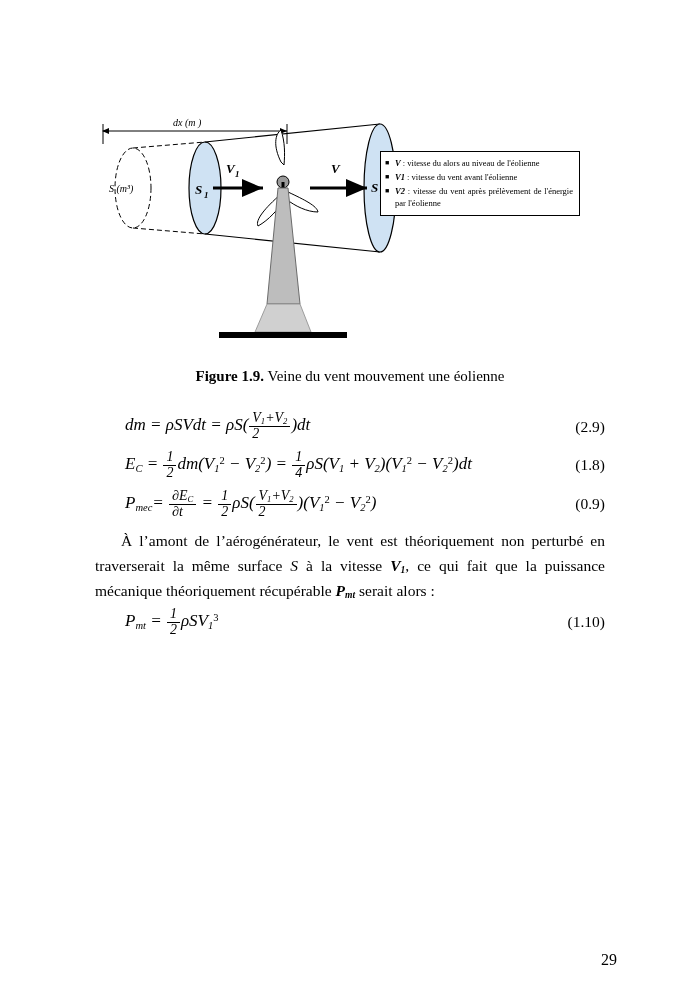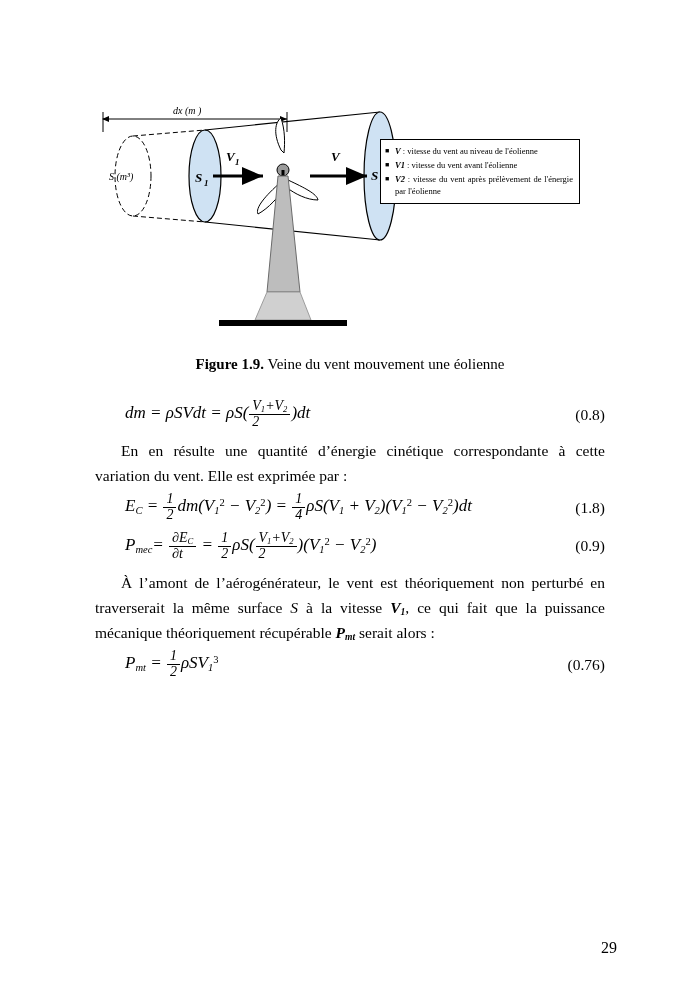--- a/index.html
+++ b/index.html
@@ -21,21 +21,21 @@
     height: 993px;
     box-sizing: border-box;
     padding: 0 95px;
   }
 
   
   .figure-block {
     position: relative;
     width: 510px;
     height: 270px;
-    margin: 4px auto;
+    margin: 16px auto;
     padding-top: 64px;
   }
   .figure-svg {
     position: absolute;
     top: 100px;
     left: 0;
   }
   .legend-box {
     position: absolute;
     left: 285px;
@@ -203,21 +203,21 @@
       <text x="285" y="80" font-family="Liberation Serif, serif" font-size="9" font-style="italic" font-weight="bold">2</text>
       <text x="310" y="58" font-family="Liberation Serif, serif" font-size="13" font-style="italic" font-weight="bold">V</text>
       <text x="319" y="62" font-family="Liberation Serif, serif" font-size="9" font-style="italic" font-weight="bold">2</text>
     </svg>
 
     <div class="legend-box">
       <div class="legend-item">
         <span class="legend-bullet">■</span>
         <span class="legend-text">
           <b>V</b>
-          <span>: vitesse du vent au niveau de l'éolienne</span>
+          <span>: vitesse du alors au niveau de l'éolienne</span>
         </span>
       </div>
       <div class="legend-item">
         <span class="legend-bullet">■</span>
         <span class="legend-text">
           <b>V1</b>
           <span>: vitesse du vent avant l'éolienne</span>
         </span>
       </div>
       <div class="legend-item">
@@ -236,27 +236,23 @@
   </div>
 
 
   <div class="eq-row">
     <div class="eq-body">
       <span class="math">
         dm = ρSVdt = ρS(<span class="frac"><span class="num">V<sub>1</sub>+V<sub>2</sub></span><span class="den">2</span></span>)dt
       </span>
     </div>
     <div class="eq-spacer"></div>
-    <div class="eq-num">(0.8)</div>
-  </div>
-
-  <p class="body">
-    En en résulte une quantité d’énergie cinétique correspondante à cette variation du vent.
-    Elle est exprimée par&nbsp;:
-  </p>
+    <div class="eq-num">(2.9)</div>
+  </div>
+
 
   <div class="eq-row">
     <div class="eq-body">
       <span class="math">
         E<sub>C</sub> = <span class="frac"><span class="num">1</span><span class="den">2</span></span>dm(V<sub>1</sub><sup>2</sup> − V<sub>2</sub><sup>2</sup>) = <span class="frac"><span class="num">1</span><span class="den">4</span></span>ρS(V<sub>1</sub> + V<sub>2</sub>)(V<sub>1</sub><sup>2</sup> − V<sub>2</sub><sup>2</sup>)dt
       </span>
     </div>
     <div class="eq-spacer"></div>
     <div class="eq-num">(1.8)</div>
   </div>
@@ -279,17 +275,17 @@
     <span class="it bold-math">P<sub>mt</sub></span> serait alors&nbsp;:
   </p>
 
   <div class="eq-row">
     <div class="eq-body">
       <span class="math">
         P<sub>mt</sub> = <span class="frac"><span class="num">1</span><span class="den">2</span></span>ρSV<sub>1</sub><sup>3</sup>
       </span>
     </div>
     <div class="eq-spacer"></div>
-    <div class="eq-num">(0.76)</div>
+    <div class="eq-num">(1.10)</div>
   </div>
 
   <div class="page-number">29</div>
 </div>
 
 </body></html>

